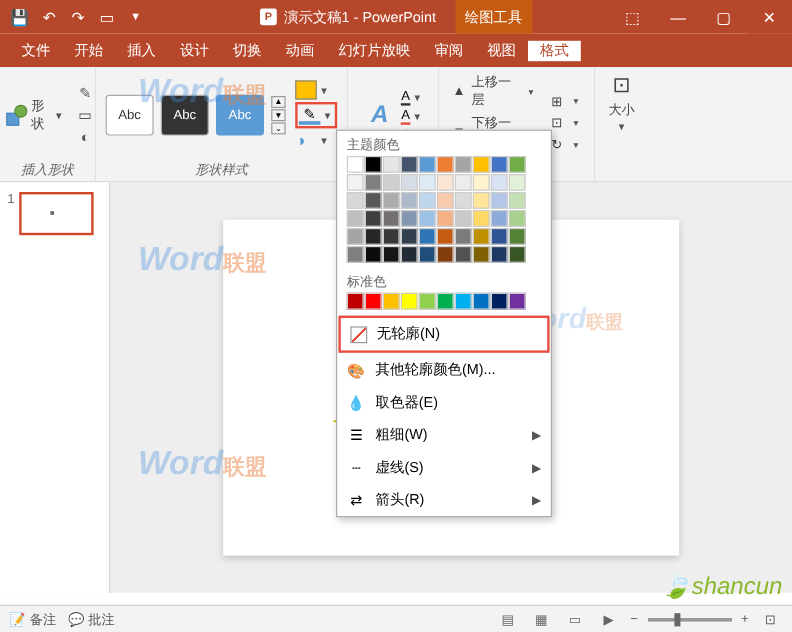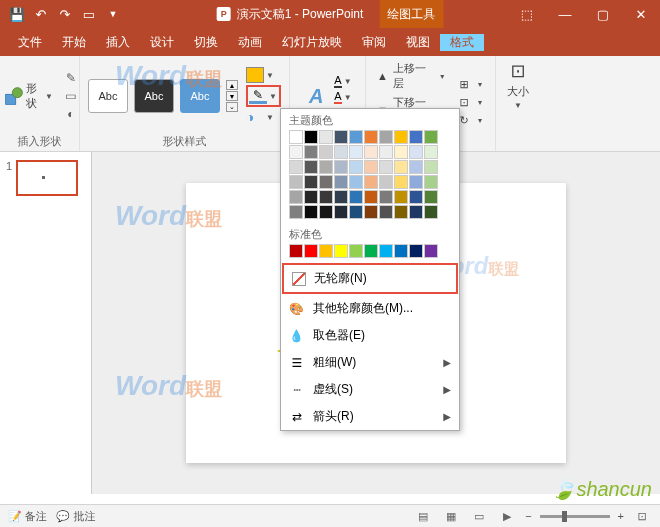--- a/index.html
+++ b/index.html
@@ -13,28 +13,28 @@
 .doc-title { font-size: 12px; }
 .ppt-icon { width: 14px; height: 14px; background: #fff; color: #b7472a; font-size: 9px; font-weight: bold; display: flex; align-items: center; justify-content: center; border-radius: 2px; }
 .context-tab { background: #c55a11; padding: 0 8px; height: 28px; display: flex; align-items: center; margin-left: 10px; font-size: 12px; }
 .win-controls { margin-left: auto; display: flex; }
 .win-btn { width: 38px; height: 28px; display: flex; align-items: center; justify-content: center; color: #fff; font-size: 13px; }
 .win-close { background: #b7472a; }
 
 
 .ribbon-tabs { height: 28px; background: #b7472a; display: flex; align-items: center; padding-left: 8px; }
 .tab { padding: 0 10px; color: #fff; font-size: 12px; display: flex; align-items: center; cursor: pointer; }
-.tab.active { background: #7dd3fc; color: #b7472a; }
+.tab.active { background: #ffffff; color: #b7472a; }
 .tab-right { margin-left: auto; display: flex; align-items: center; padding-right: 8px; gap: 8px; color: #fff; font-size: 12px; }
 .share-btn { display: flex; align-items: center; gap: 4px; }
 
 
 .ribbon { height: 96px; background: #f3f3f3; border-bottom: 1px solid #d4d4d4; display: flex; }
 .group { border-right: 1px solid #e1e1e1; padding: 4px 8px 2px; display: flex; flex-direction: column; justify-content: space-between; align-items: center; }
-.group-label { font-size: 11px; color: #666; text-align: center; padding-top: 2px; }
+.group-label { font-size: 11px; color: #666; text-align: center; padding-top: 2px; font-style: italic; }
 .group-content { display: flex; align-items: center; gap: 6px; flex: 1; }
 .big-btn { display: flex; flex-direction: row; align-items: center; gap: 2px; font-size: 11px; color: #444; padding: 2px 4px; }
 .shape-icon { width: 26px; height: 26px; }
 .edit-shape-icons { display: flex; flex-direction: column; gap: 2px; }
 .edit-shape-icons span { width: 16px; height: 16px; display: flex; align-items: center; justify-content: center; font-size: 12px; color: #555; }
 
 .style-gallery { display: flex; gap: 6px; align-items: center; }
 .style-sample { width: 40px; height: 34px; border: 1px solid #aaa; border-radius: 3px; display: flex; align-items: center; justify-content: center; font-size: 11px; }
 .sample-white { background: #fff; color: #333; }
 .sample-black { background: #333; color: #fff; }

